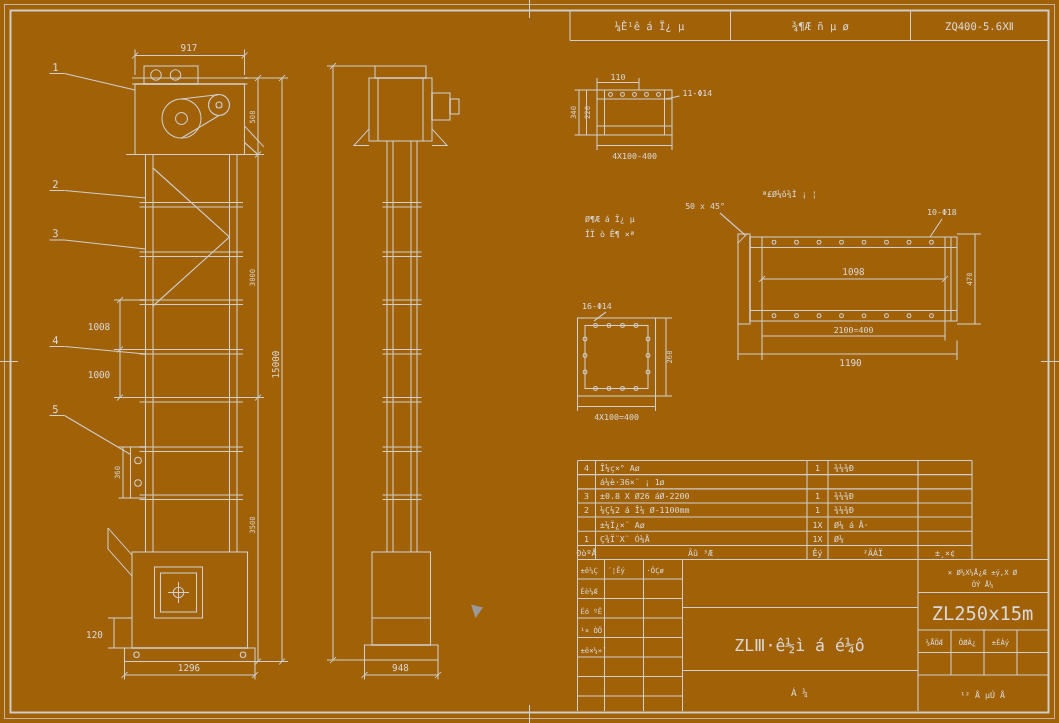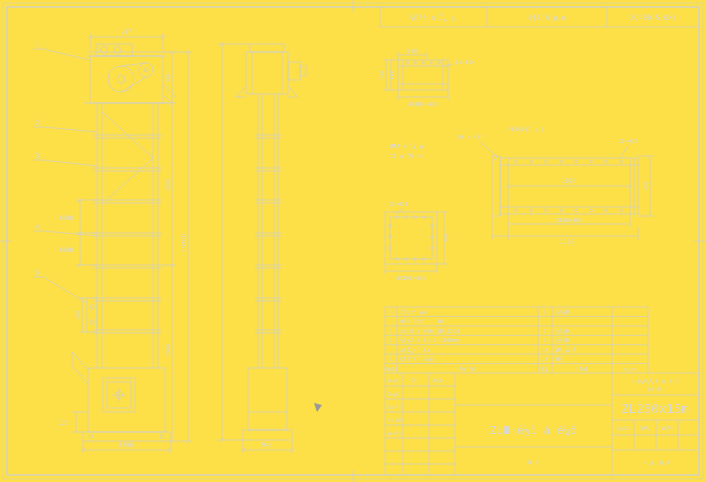--- a/index.html
+++ b/index.html
@@ -1,16 +1,16 @@
 <!DOCTYPE html>
 <html><head>
 <meta charset="utf-8">
 <style>
   html,body{margin:0;padding:0;background:#000;}
-  #stage{position:relative;width:706px;height:482px;background:#fde047;overflow:hidden;}
+  #stage{position:relative;width:706px;height:482px;background:#a16207;overflow:hidden;}
   #cad{position:absolute;left:0;top:0;}
   #cad line,#cad rect,#cad circle,#cad path,#cad polyline{stroke:#cfcfcf;fill:none;stroke-width:0.7;}
   #cad .thick{stroke-width:1.3;}
   #cad .thin{stroke-width:0.5;}
   #cad .fill{fill:#9a9a9a;stroke:none;}
   #cad text{fill:#d8d8d8;stroke:none;font-family:"DejaVu Sans Mono","Liberation Mono",monospace;}
   .t45{font-size:4.8px;} .t5{font-size:5.5px;} .t6{font-size:6.2px;} .t7{font-size:7px;}
   .t11{font-size:11px;} .t12{font-size:12.5px;}
   .mid{text-anchor:middle;}
 </style>

